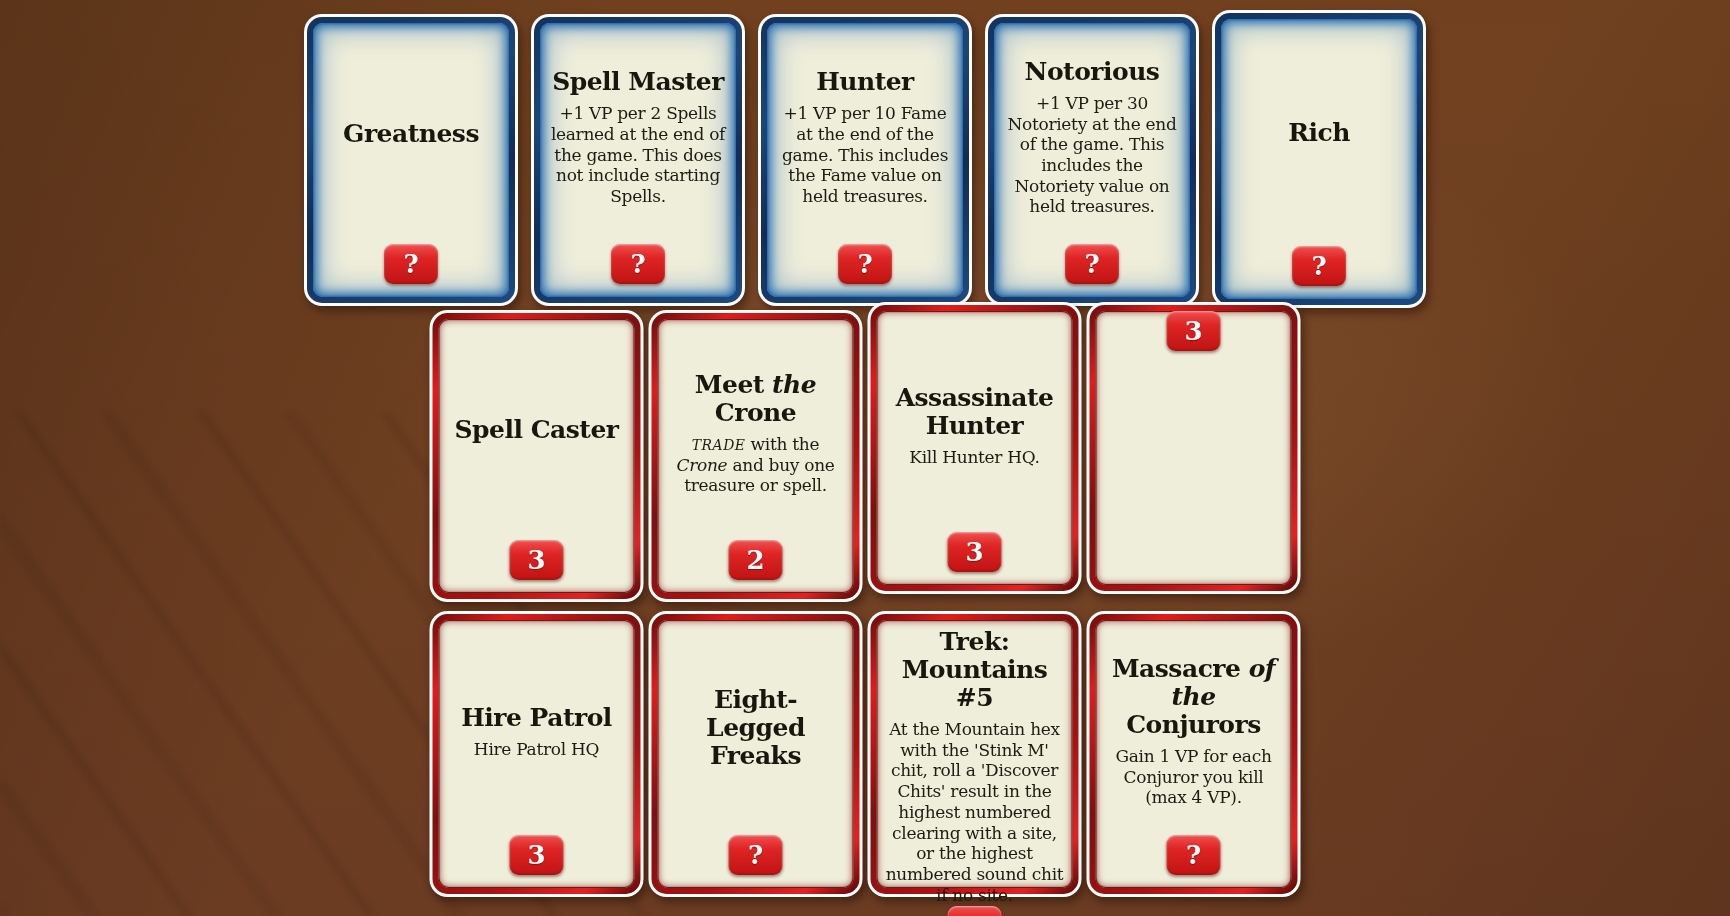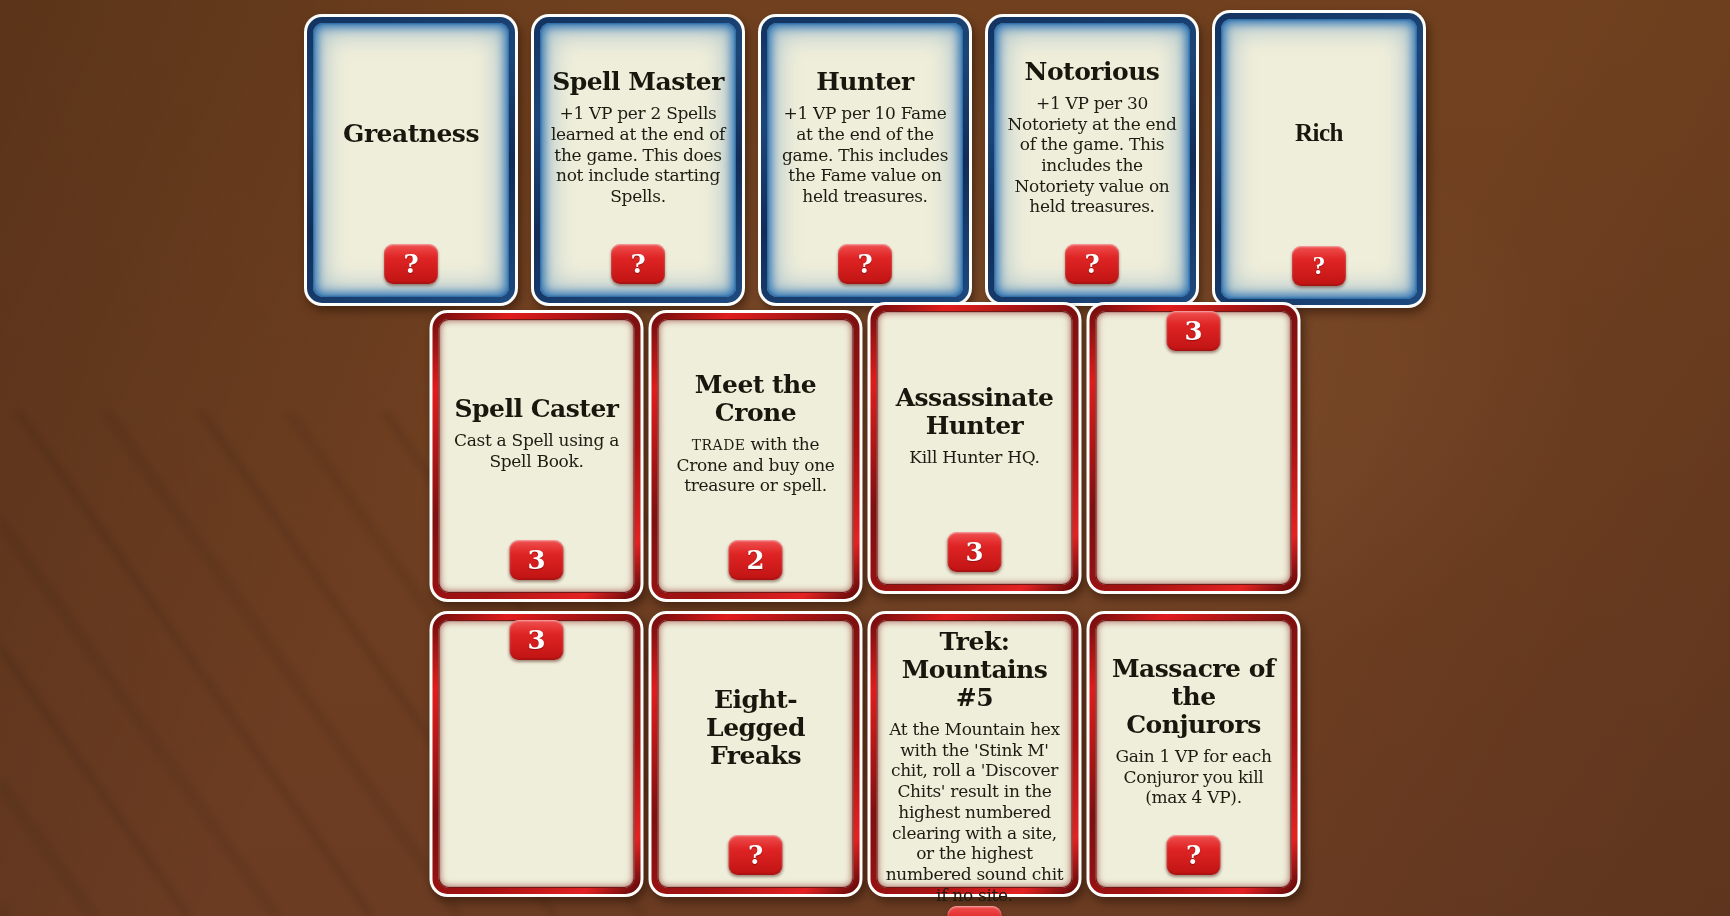--- a/index.html
+++ b/index.html
@@ -18,21 +18,21 @@
   .table-bg::after{
     content:"";position:absolute;left:0;bottom:0;width:40%;height:55%;
     background:repeating-linear-gradient(55deg, rgba(0,0,0,0.10) 0 8px, transparent 8px 70px, rgba(0,0,0,0.07) 70px 82px, transparent 82px 150px);
     filter:blur(3px);opacity:.8;
   }
   .row{position:absolute;left:50%;transform:translateX(-50%);display:flex;}
   .row1{top:14px;gap:13px;}
   .row2{top:310px;gap:5px;}
   .row3{top:611px;gap:5px;}
   .row2 .card:nth-child(n+3){transform:translateY(-8px);}
-  .row1 .card:nth-child(5){transform:translateY(-4px);height:298px;font-family:Liberation Serif, serif;}
+  .row1 .card:nth-child(5){transform:translateY(-4px);height:298px;}
 
   .card{
     width:214px;height:292px;border-radius:18px;background:#fdfdfb;padding:3px;
     box-sizing:border-box;box-shadow:3px 5px 8px rgba(35,14,4,0.5);
     cursor:pointer;
   }
   .row3 .card{height:286px;}
   .frame{width:100%;height:100%;border-radius:15px;box-sizing:border-box;padding:6px;}
   .blue .frame{
     background:linear-gradient(160deg,#13325f 0%,#1c4678 30%,#122c57 60%,#1d4a80 100%);
@@ -54,22 +54,22 @@
     flex:1;width:100%;box-sizing:border-box;padding:8px 8px 0;
     display:flex;flex-direction:column;justify-content:center;align-items:center;
   }
   .card-title{
     font-weight:bold;font-size:25px;line-height:1.12;color:#17170e;margin-bottom:7px;
     letter-spacing:-0.5px;
   }
   .card-body{
     font-size:17px;line-height:1.22;color:#1c1c12;letter-spacing:-0.3px;
   }
-  .it{margin-top:18px;}
-  .sc{font-size:0.82em;letter-spacing:0.5px;}
+  .it{font-style:italic;margin-top:18px;}
+  .sc{font-size:0.82em;letter-spacing:0.5px;font-style:italic;}
   .vp-badge{
     width:54px;height:40px;margin-bottom:13px;border-radius:9px;flex:none;
     background:linear-gradient(#f05050 0%,#df2424 35%,#c01313 100%);
     box-shadow:0 2px 3px rgba(60,10,5,0.45), inset 0 1px 2px rgba(255,255,255,0.55), inset 0 -1px 2px rgba(90,0,0,0.4);
     color:#fff;font-weight:bold;font-size:26px;line-height:40px;text-align:center;
     text-shadow:0 1px 1px rgba(90,0,0,0.5);
   }
 </style>
 </head>
 <body>
@@ -138,21 +138,20 @@
 
 </div>
 
 <div class="row row2">
 
   <div class="card red">
     <div class="frame">
       <div class="panel">
         <div class="text-area">
           <div class="card-title">Spell Caster</div>
-          <div class="card-body">Cast a Spell using a Spell Book.</div>
         </div>
         <div class="vp-badge">3</div>
       </div>
     </div>
   </div>
 
   <div class="card red">
     <div class="frame">
       <div class="panel">
         <div class="text-area">
@@ -184,20 +183,24 @@
     </div>
   </div>
 
 </div>
 
 <div class="row row3">
 
   <div class="card red">
     <div class="frame">
       <div class="panel">
+        <div class="text-area">
+          <div class="card-title">Hire Patrol</div>
+          <div class="card-body">Hire Patrol HQ</div>
+        </div>
         <div class="vp-badge">3</div>
       </div>
     </div>
   </div>
 
   <div class="card red">
     <div class="frame">
       <div class="panel">
         <div class="text-area">
           <div class="card-title">Eight-Legged Freaks</div>

